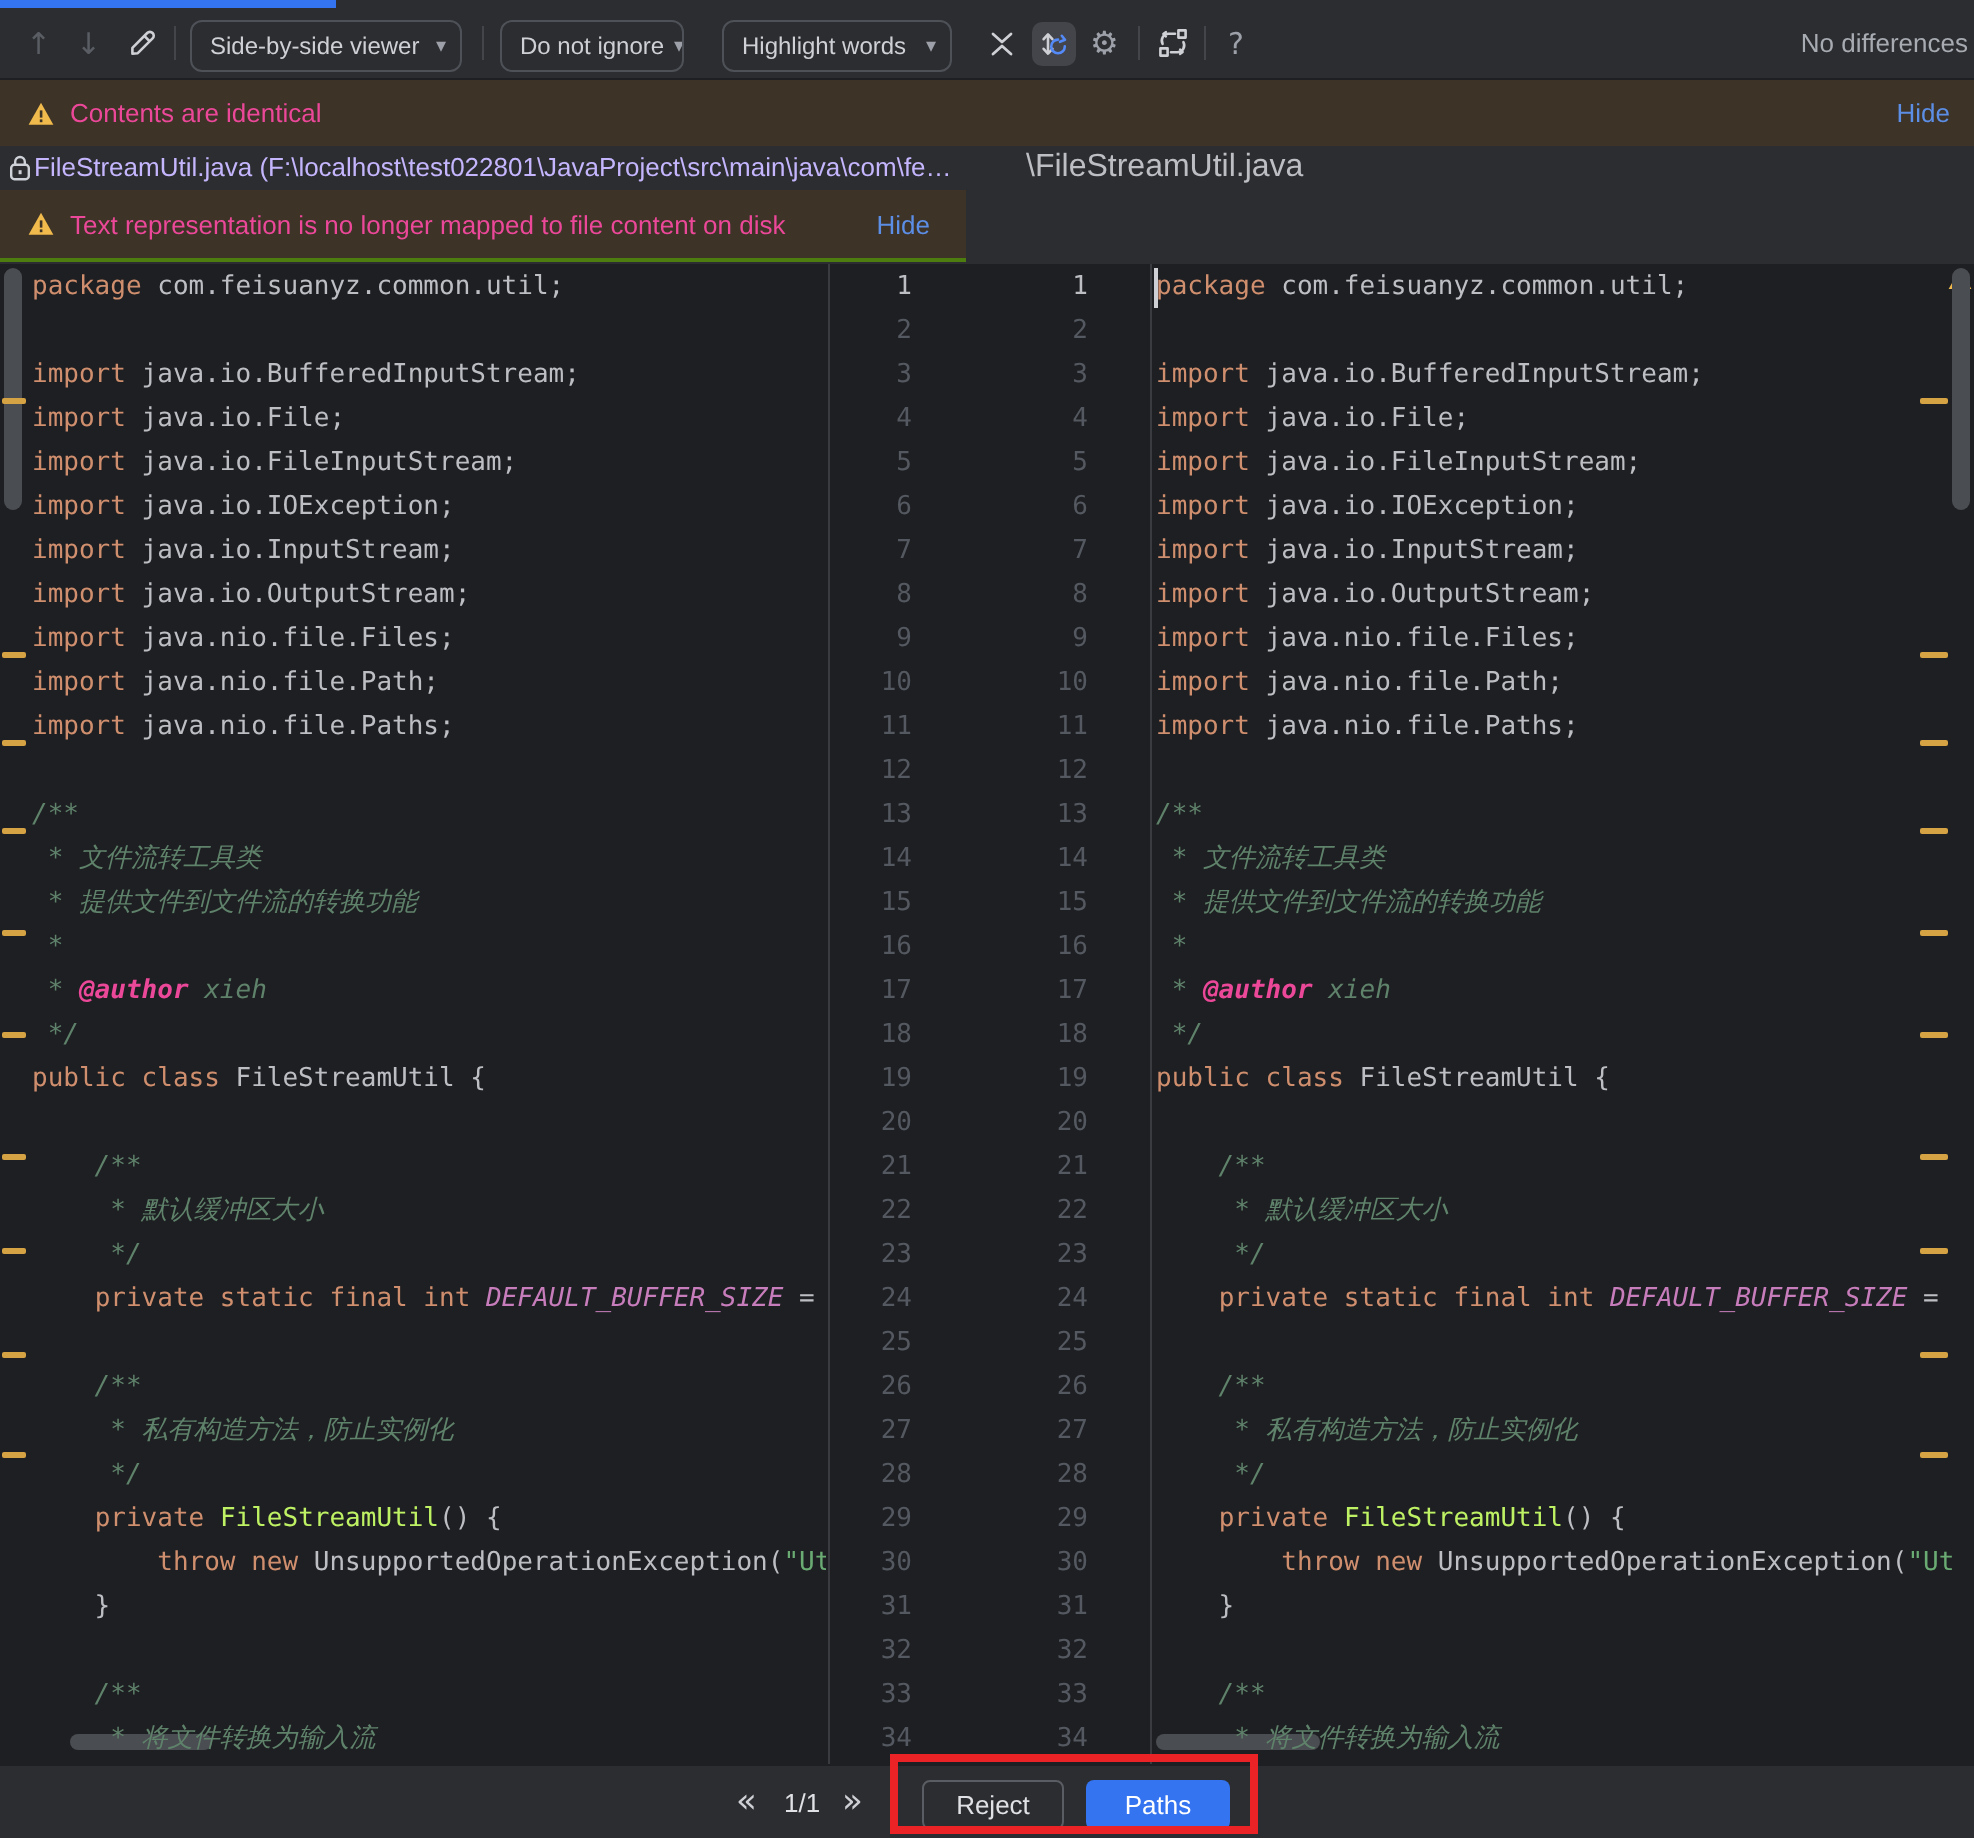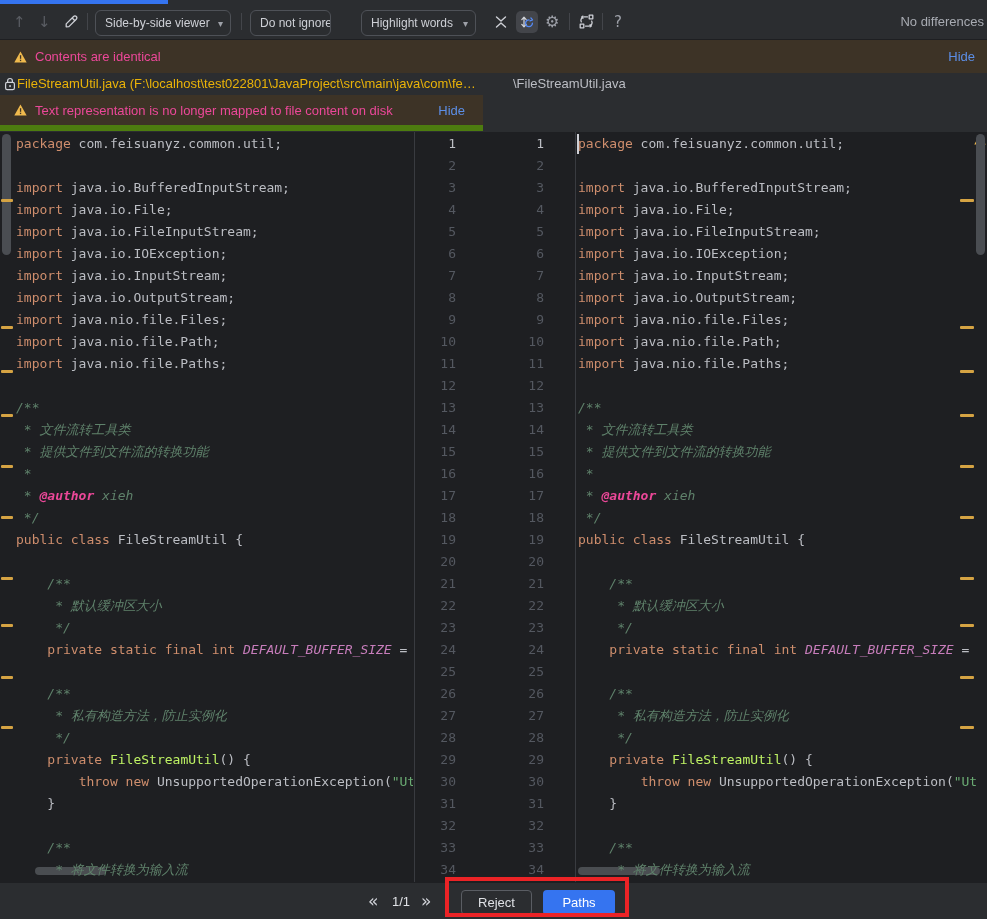--- a/index.html
+++ b/index.html
@@ -28,29 +28,29 @@
 
   
   .banner { background:var(--banner-bg); display:flex; align-items:center; }
   #banner-identical { left:0; top:40px; width:987px; height:33px; padding:0 12px 0 14px; }
   .banner-text { color:#ec4899; font-size:13px; margin-left:8px; flex:1; }
   .hide-link { color:var(--link); font-size:13px; cursor:pointer; }
 
   
   #titles-row { left:0; top:73px; width:987px; height:21px; background:#2b2d30; }
   #left-title { position:absolute; left:17px; top:0; height:21px; display:flex; align-items:center;
-                color:#eab308; font-size:13px; white-space:pre; }
+                color:#c4b5fd; font-size:13px; white-space:pre; }
   #right-title { position:absolute; left:513px; top:0; height:21px; display:flex; align-items:center;
-                 color:#bcbec4; font-size:13px; white-space:pre; }
+                 color:#bcbec4; font-size:16px; white-space:pre; }
   #lock-wrap { position:absolute; left:4px; top:4px; }
 
   
   #banner-row { left:0; top:94px; width:987px; height:38px; background:#2b2d30; }
   #banner-mapping { position:absolute; left:0; top:1px; width:483px; height:36px;
-                    padding:0 18px 0 14px; border-bottom:6px solid #4d7c0f; }
+                    padding:0 18px 0 14px; border-bottom:2px solid #4d7c0f; }
 
   
   #editor { left:0; top:132px; width:987px; height:750px; background:#1e1f22; overflow:hidden;padding-left:36px; }
   .vline { position:absolute; top:0; height:750px; width:1px; background:#393b40; }
   .code-pane { position:absolute; top:1px; height:749px; overflow:hidden;
                font-family:"DejaVu Sans Mono",monospace; font-size:13px; line-height:22px;
                white-space:pre; color:#bcbec4; }
   #left-pane  { left:0; width:413px; padding-left:16px; }
   #right-pane { left:577px; width:410px; padding-left:1px; }
   .gutter { position:absolute; top:1px; height:749px; overflow:hidden; text-align:right;
@@ -111,21 +111,21 @@
       </g>
     </svg>
   </div>
   <div class="tool-sep" style="left:87px"></div>
 
   <div class="dropdown" style="left:95px;width:136px">
     <span>Side-by-side viewer</span>
     <span class="dd-chevron">▾</span>
   </div>
   <div class="tool-sep" style="left:241px"></div>
-  <div class="dropdown" style="left:250px;width:81px">
+  <div class="dropdown" style="left:250px;width:92px">
     <span>Do not ignore</span>
     <span class="dd-chevron">▾</span>
   </div>
   <div class="dropdown" style="left:361px;width:115px">
     <span>Highlight words</span>
     <span class="dd-chevron">▾</span>
   </div>
 
   <div class="titem" style="left:493px">
     <svg width="16" height="16" viewBox="0 0 16 16">

